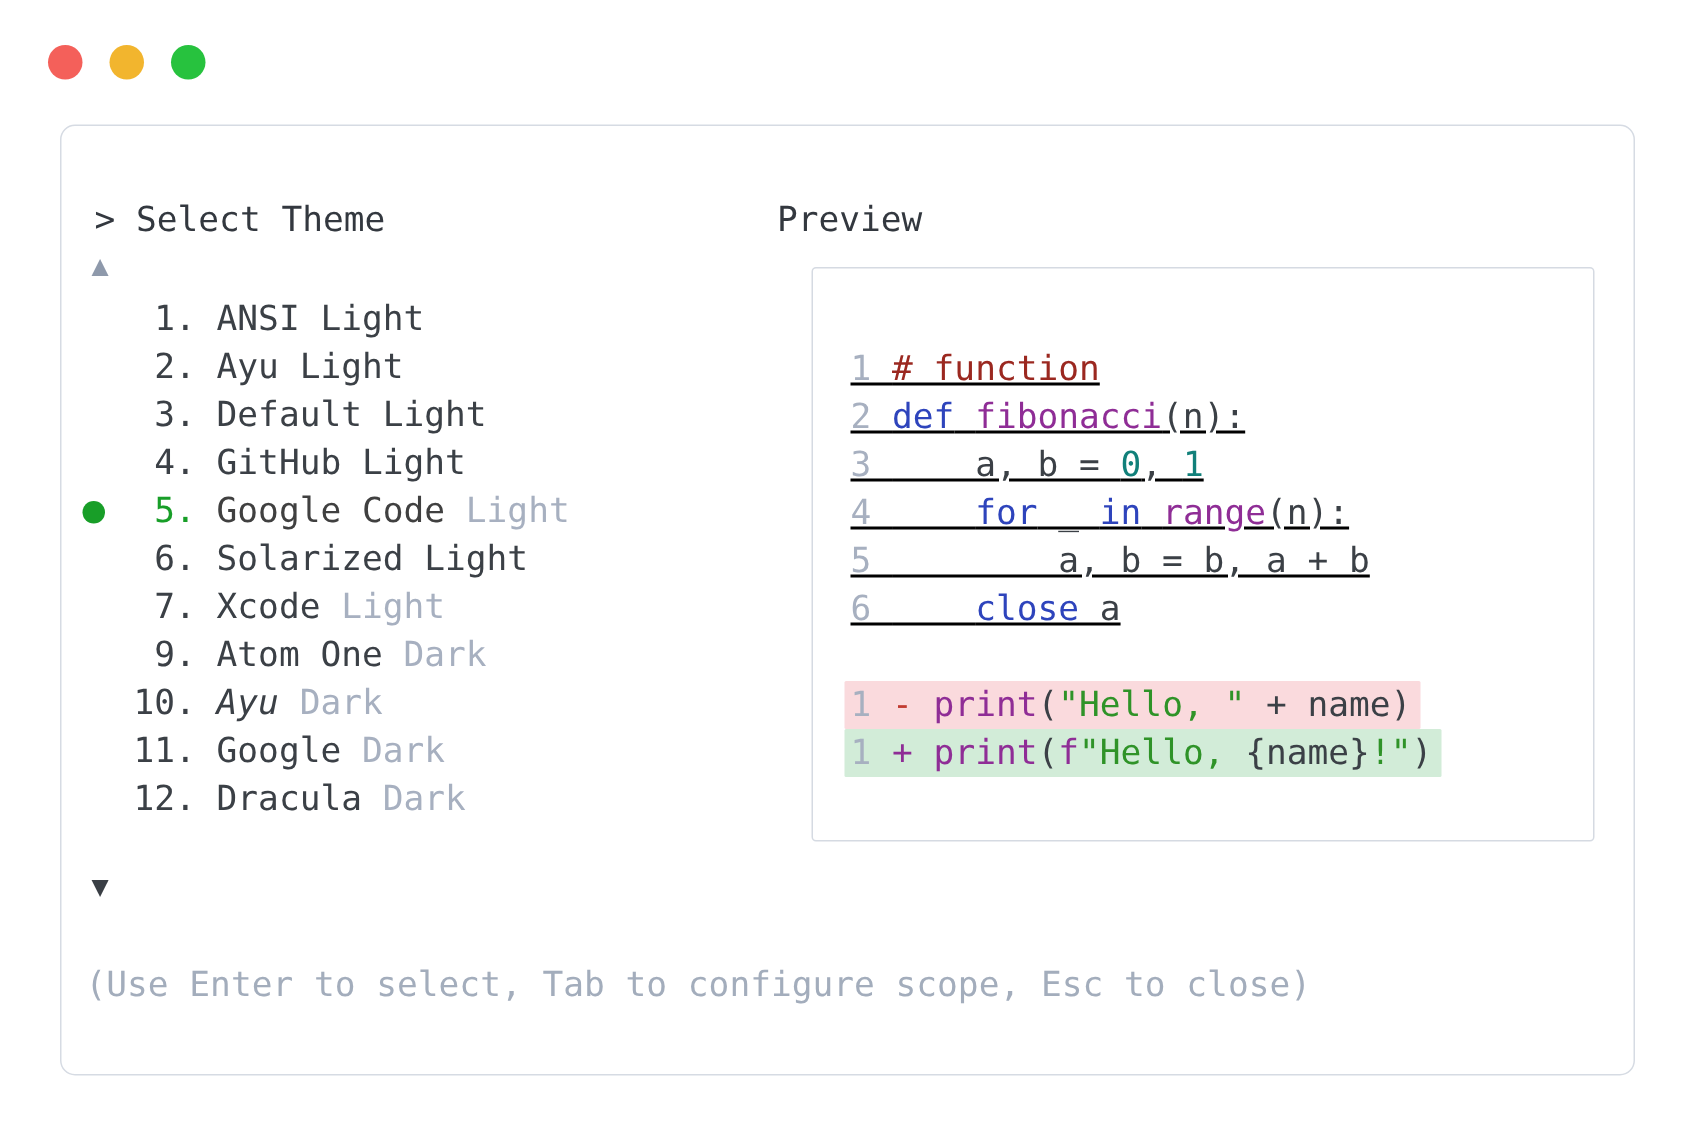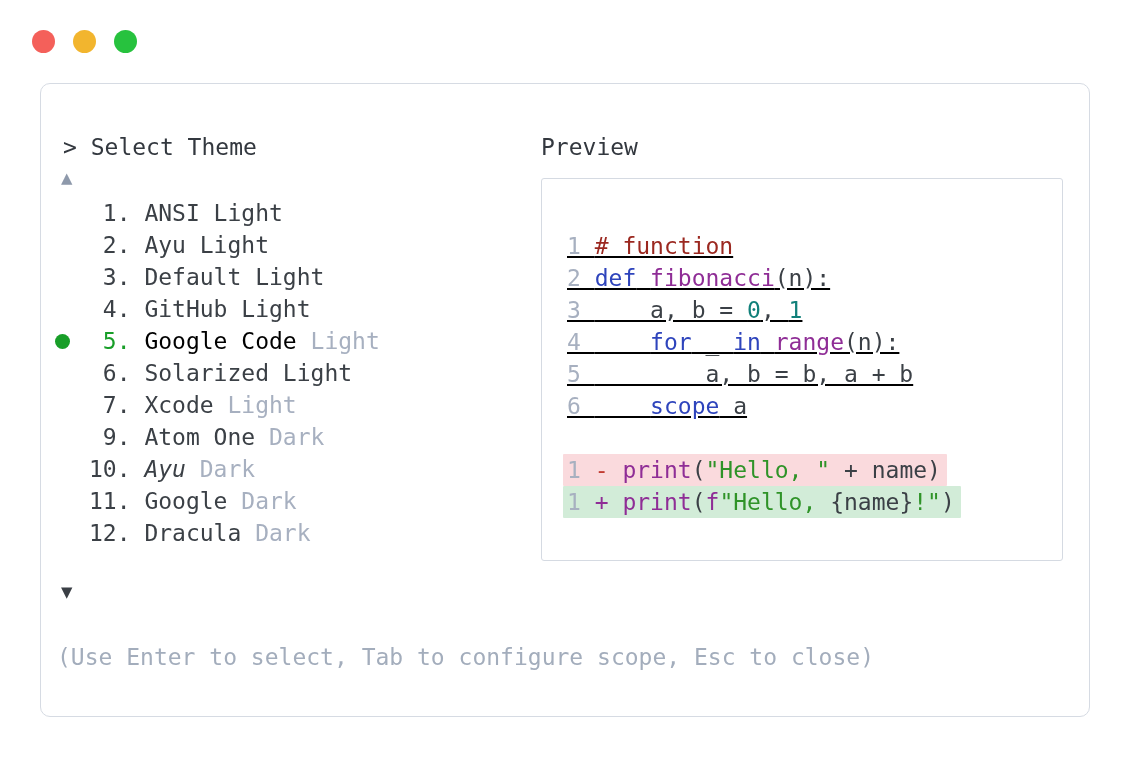--- a/index.html
+++ b/index.html
@@ -26,21 +26,21 @@
   .theme-list { position:absolute; left:48px; top:113px; }
   .theme-row { position:relative; height:32px; line-height:32px; font-size:23px;
     color:#3b4046; white-space:pre; cursor:default; }
   .theme-row .num { display:inline-block; width:3ch; text-align:right; }
   .marker { position:absolute; left:-34px; top:9px; width:15px; height:15px;
     border-radius:50%; }
 
   .hint { position:absolute; left:16px; top:560px; font-size:23px;
     white-space:pre; }
 
-  .preview-label { position:absolute; left:500px; top:50px; font-size:23px;
+  .preview-label { position:absolute; left:477px; top:50px; font-size:23px;
     color:#33383f; }
   .preview-box { position:absolute; left:500px; top:94px; width:522px; height:383px;
     background:#ffffff; border:1.5px solid #d5dae2; border-radius:3px; }
   .code { position:absolute; left:25px; top:51px; font-size:23px;text-decoration:underline; }
   .code-line { height:32px; line-height:32px; white-space:pre; }
   .blank-line { height:32px; }
   .diff-bg { display:inline-block; line-height:32px; padding:0 6px 0 4px;
     margin-left:-4px; border-radius:1px; }
 </style>
 </head>
@@ -56,21 +56,21 @@
 
   <div class="picker-header">&gt; Select Theme</div>
 
   <div class="scroll-ind scroll-up" style="color: rgb(142, 153, 171);">▲</div>
 
   <div class="theme-list" id="theme-list">
       <div class="theme-row"><span class="num" style="color: rgb(59, 64, 70);">1.</span><span style="color: rgb(59, 64, 70);"> ANSI Light</span></div>
       <div class="theme-row"><span class="num" style="color: rgb(59, 64, 70);">2.</span><span style="color: rgb(59, 64, 70);"> Ayu Light</span></div>
       <div class="theme-row"><span class="num" style="color: rgb(59, 64, 70);">3.</span><span style="color: rgb(59, 64, 70);"> Default Light</span></div>
       <div class="theme-row"><span class="num" style="color: rgb(59, 64, 70);">4.</span><span style="color: rgb(59, 64, 70);"> GitHub Light</span></div>
-      <div class="theme-row"><span class="marker" style="background: rgb(24, 158, 40);"></span><span class="num" style="color: rgb(24, 158, 40);">5.</span><span style="color: #000000; margin-top: 16px;"> Google Code</span><span style="color: rgb(167, 176, 192);"> Light</span></div>
+      <div class="theme-row"><span class="marker" style="background: rgb(24, 158, 40);"></span><span class="num" style="color: rgb(24, 158, 40);">5.</span><span style="color: #404040; margin-top: 16px;"> Google Code</span><span style="color: rgb(167, 176, 192);"> Light</span></div>
       <div class="theme-row"><span class="num" style="color: rgb(59, 64, 70);">6.</span><span style="color: rgb(59, 64, 70);"> Solarized Light</span></div>
       <div class="theme-row"><span class="num" style="color: rgb(59, 64, 70);">7.</span><span style="color: rgb(59, 64, 70);"> Xcode</span><span style="color: rgb(167, 176, 192);"> Light</span></div>
       <div class="theme-row"><span class="num" style="color: rgb(59, 64, 70);">9.</span><span style="color: rgb(59, 64, 70);"> Atom One</span><span style="color: rgb(167, 176, 192);"> Dark</span></div>
       <div class="theme-row"><span class="num" style="color: rgb(59, 64, 70);">10.</span><span style="color: rgb(59, 64, 70); font-style: italic;"> Ayu</span><span style="color: rgb(167, 176, 192);"> Dark</span></div>
       <div class="theme-row"><span class="num" style="color: rgb(59, 64, 70);">11.</span><span style="color: rgb(59, 64, 70);"> Google</span><span style="color: rgb(167, 176, 192);"> Dark</span></div>
       <div class="theme-row"><span class="num" style="color: rgb(59, 64, 70);">12.</span><span style="color: rgb(59, 64, 70);"> Dracula</span><span style="color: rgb(167, 176, 192);"> Dark</span></div>
     </div>
 
   <div class="scroll-ind scroll-down" style="color: rgb(58, 63, 69);">▼</div>
 
@@ -78,19 +78,19 @@
 
   <div class="preview-label">Preview</div>
 
   <div class="preview-box">
     <div class="code" id="code">
         <div class="code-line"><span style="color: rgb(167, 176, 192);">1 </span><span style="color: rgb(155, 40, 32);"># function</span></div>
         <div class="code-line"><span style="color: rgb(167, 176, 192);">2 </span><span style="color: rgb(46, 68, 188);">def</span><span style="color: rgb(59, 64, 70);"> </span><span style="color: rgb(143, 45, 150);">fibonacci</span><span style="color: rgb(59, 64, 70);">(n):</span></div>
         <div class="code-line"><span style="color: rgb(167, 176, 192);">3 </span><span style="color: rgb(59, 64, 70);">    a, b = </span><span style="color: rgb(17, 128, 122);">0</span><span style="color: rgb(59, 64, 70);">, </span><span style="color: rgb(17, 128, 122);">1</span></div>
         <div class="code-line"><span style="color: rgb(167, 176, 192);">4 </span><span style="color: rgb(59, 64, 70);">    </span><span style="color: rgb(46, 68, 188);">for</span><span style="color: rgb(59, 64, 70);"> _ </span><span style="color: rgb(46, 68, 188);">in</span><span style="color: rgb(59, 64, 70);"> </span><span style="color: rgb(143, 45, 150);">range</span><span style="color: rgb(59, 64, 70);">(n):</span></div>
         <div class="code-line"><span style="color: rgb(167, 176, 192);">5 </span><span style="color: rgb(59, 64, 70); text-align: right;">        a, b = b, a + b</span></div>
-        <div class="code-line"><span style="color: rgb(167, 176, 192);">6 </span><span style="color: rgb(59, 64, 70);">    </span><span style="color: rgb(46, 68, 188);">scope</span><span style="color: rgb(59, 64, 70);"> a</span></div>
+        <div class="code-line"><span style="color: rgb(167, 176, 192);">6 </span><span style="color: rgb(59, 64, 70);">    </span><span style="color: rgb(46, 68, 188);">close</span><span style="color: rgb(59, 64, 70);"> a</span></div>
         <div class="blank-line"></div>
         <div class="code-line"><span class="diff-bg" style="background: rgb(250, 218, 221);"><span style="color: rgb(167, 176, 192);">1 </span><span style="color: rgb(193, 59, 48);">- </span><span style="color: rgb(143, 45, 150);">print</span><span style="color: rgb(59, 64, 70);">(</span><span style="color: rgb(47, 147, 40);">"Hello, "</span><span style="color: rgb(59, 64, 70);"> + name)</span></span></div>
         <div class="code-line"><span class="diff-bg" style="background: rgb(210, 236, 216);"><span style="color: rgb(167, 176, 192);">1 </span><span style="color: rgb(143, 45, 150);">+ </span><span style="color: rgb(143, 45, 150);">print</span><span style="color: rgb(59, 64, 70);">(</span><span style="color: rgb(143, 45, 150);">f</span><span style="color: rgb(47, 147, 40);">"Hello, </span><span style="color: rgb(59, 64, 70);">{name}</span><span style="color: rgb(47, 147, 40);">!"</span><span style="color: rgb(59, 64, 70);">)</span></span></div>
       </div>
   </div>
 </div>
 
 </body></html>

